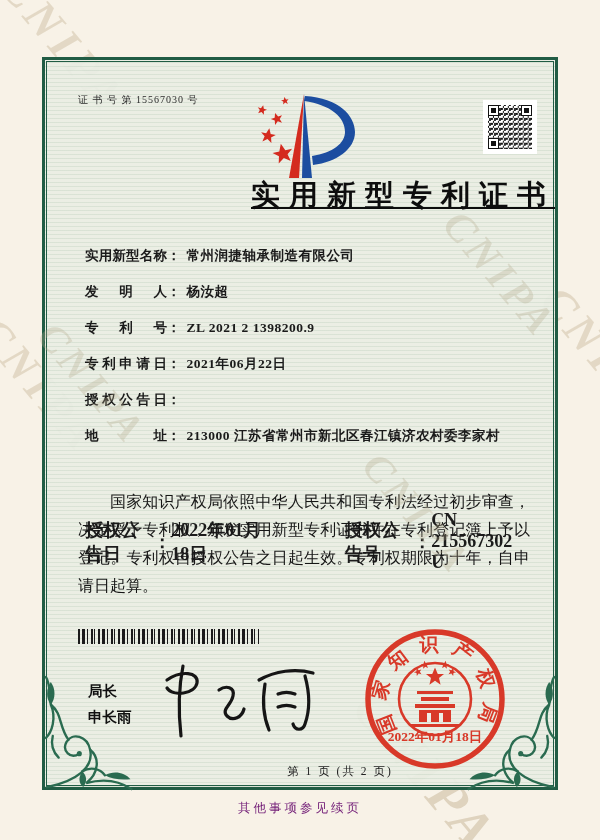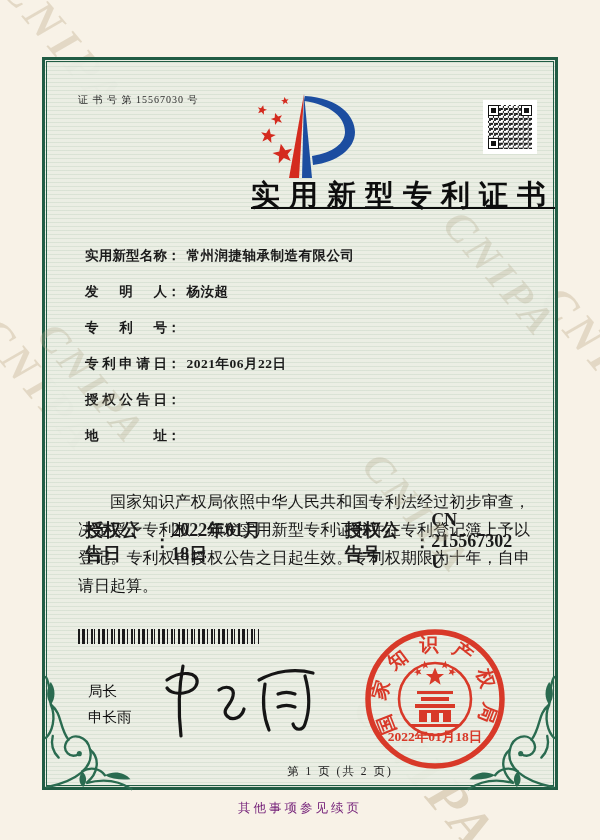--- a/index.html
+++ b/index.html
@@ -97,21 +97,21 @@
     background:repeating-linear-gradient(90deg,
       #1b1b1b 0 2px, transparent 2px 4px,
       #1b1b1b 4px 7px, transparent 7px 9px,
       #1b1b1b 9px 10px, transparent 10px 13px,
       #1b1b1b 13px 15px, transparent 15px 16px,
       #1b1b1b 16px 17px, transparent 17px 20px);
   }
   .commissioner{
     position:absolute;left:43px;top:618px;
     font-family:"Liberation Sans","DejaVu Sans",sans-serif;
-    font-size:14.5px;font-weight:normal;line-height:26px;color:#111;
+    font-size:14.5px;font-weight:bold;line-height:26px;color:#111;
   }
   .signature{position:absolute;left:102px;top:596px;width:196px;height:90px;}
   .seal{position:absolute;left:316px;top:565px;width:148px;height:148px;opacity:0.95;}
   .page-info{
     position:absolute;left:0;top:704px;width:100%;
     text-align:center;font-size:11.5px;letter-spacing:2px;color:#222;margin-left:40px;
   }
   .continuation{
     position:absolute;left:0;top:800px;width:100%;
     text-align:center;font-size:12.5px;letter-spacing:3px;color:#701a75;z-index:2;
@@ -218,33 +218,35 @@
       <span class="field-value">常州润捷轴承制造有限公司</span>
     </div>
     <div class="field-row">
       <span class="field-label">发明人</span>
         <span class="field-colon">：</span>
       <span class="field-value">杨汝超</span>
     </div>
     <div class="field-row">
       <span class="field-label">专利号</span>
         <span class="field-colon">：</span>
+      <span class="field-value">ZL 2021 2 1398200.9</span>
     </div>
     <div class="field-row">
       <span class="field-label">专利申请日</span>
         <span class="field-colon">：</span>
       <span class="field-value">2021年06月22日</span>
     </div>
     <div class="field-row">
       <span class="field-label">授权公告日</span>
         <span class="field-colon">：</span>
     </div>
     <div class="field-row">
       <span class="field-label">地址</span>
         <span class="field-colon">：</span>
+      <span class="field-value">213000 江苏省常州市新北区春江镇济农村委李家村</span>
     </div>
   </div>
 
   <div class="grant-row">
     <span class="grant-pair">
       <span>授权公告日</span>
         <span>：</span>
       <span>2022年01月18日</span>
     </span>
     <span class="grant-pair second">

